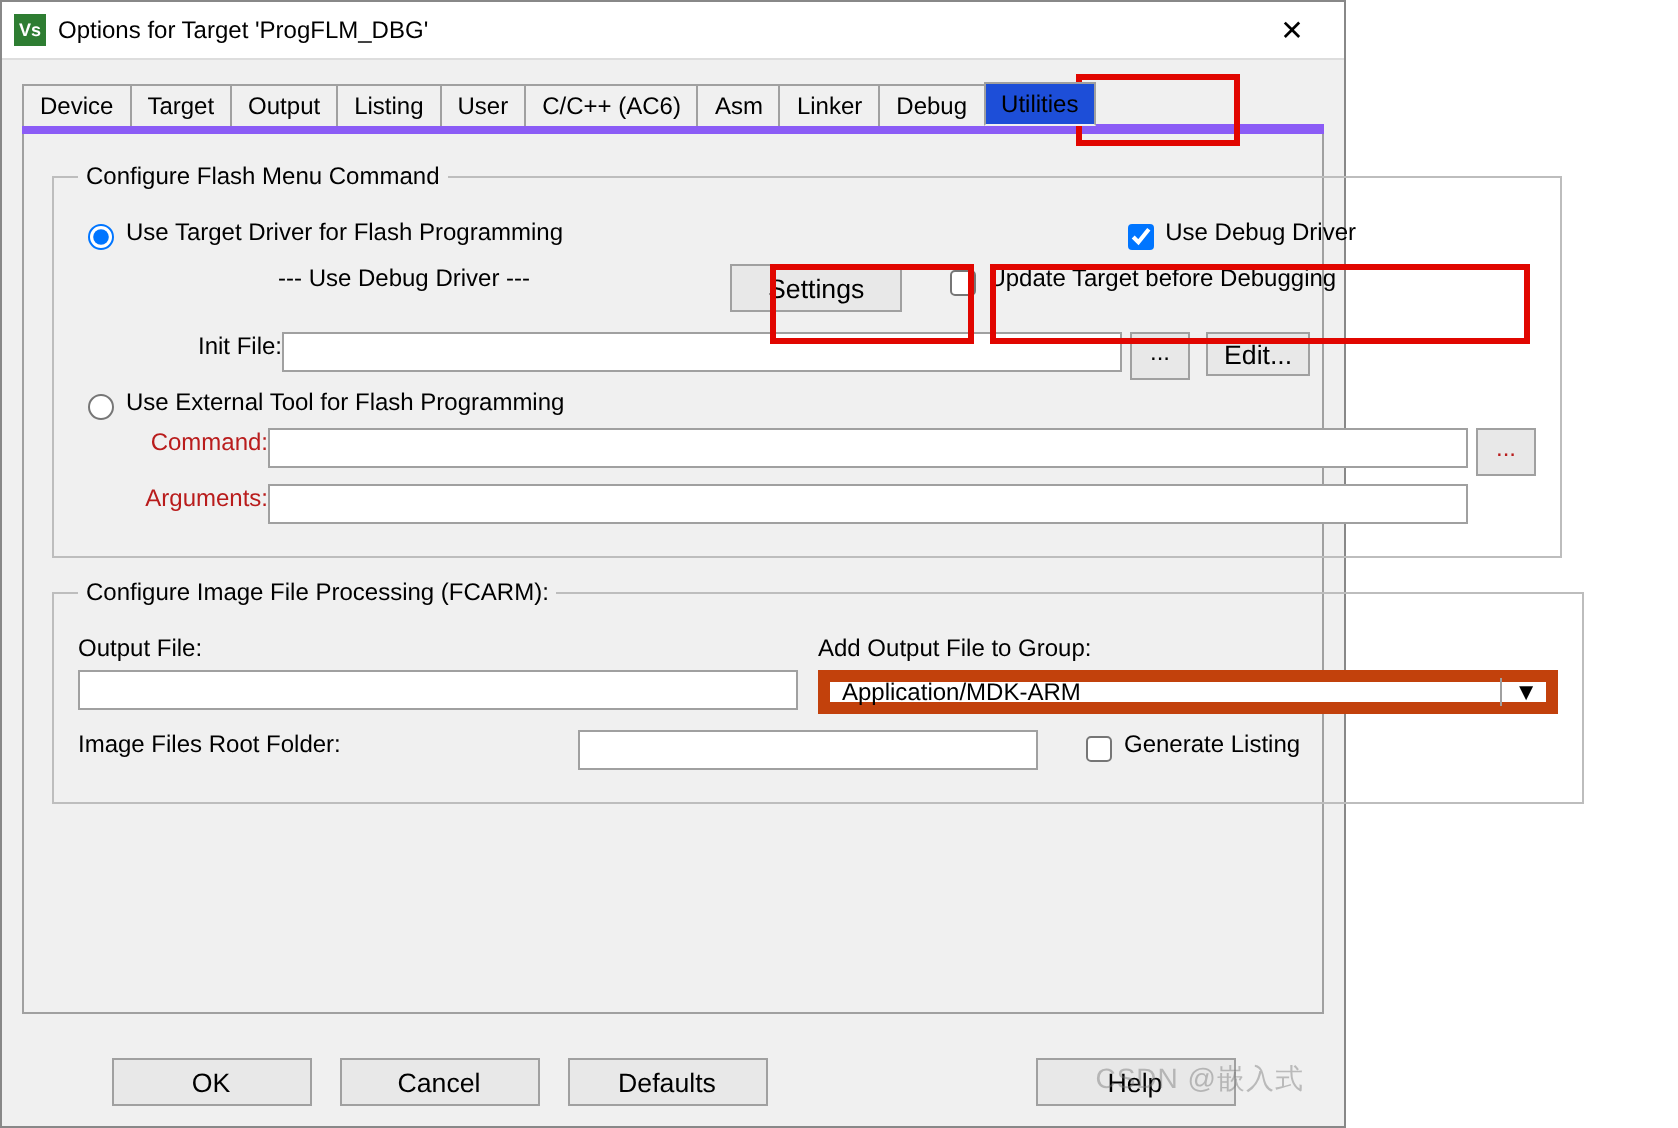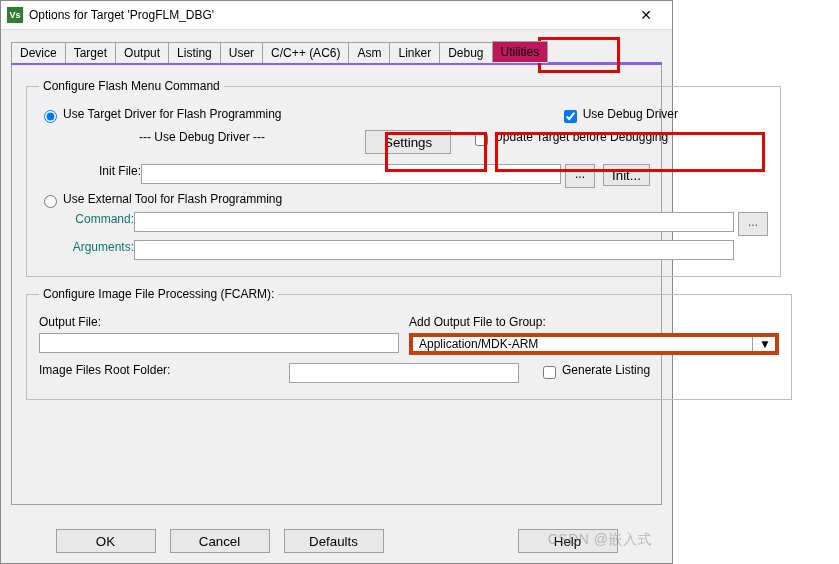--- a/index.html
+++ b/index.html
@@ -2,34 +2,34 @@
 <html><head>
 <meta charset="utf-8">
 <style>
 html,body{margin:0;padding:0;font-family:"Segoe UI",Tahoma,sans-serif;font-size:12px;color:#000;background:#fff}
 .win{width:673px;height:564px;position:relative;background:#f0f0f0;border:1px solid #888;box-sizing:border-box}
 .titlebar{height:28px;background:#fff;display:flex;align-items:center;padding:0 6px;border-bottom:1px solid #ddd}
 .titlebar .icon{width:16px;height:16px;background:#2e7d32;margin-right:6px;display:flex;align-items:center;justify-content:center;color:#fff;font-size:9px;font-weight:bold}
 .titlebar .title{flex:1}
 .titlebar .close{width:40px;text-align:center;font-size:14px}
 .body{padding:8px 10px}
-.tabs{display:flex;border-bottom:3px solid #8b5cf6;height:24px;align-items:flex-end}
+.tabs{display:flex;border-bottom:5px solid #8b5cf6;height:24px;align-items:flex-end}
 .tab{padding:3px 8px;border:1px solid #a0a0a0;border-bottom:none;background:#f0f0f0;margin-right:-1px;position:relative;top:1px;cursor:default}
-.tab.active{background:#be185d;border-bottom:1px solid #f0f0f0;z-index:2}
+.tab.active{background:#1d4ed8;border-bottom:1px solid #f0f0f0;z-index:2}
 .page{border:1px solid #a0a0a0;border-top:none;padding:10px 14px 28px;background:#f0f0f0;height:440px;box-sizing:border-box;position:relative}
 fieldset{border:1px solid #bdbdbd;margin:4px 0 10px;padding:10px 12px 12px}
 legend{padding:0 4px}
 .row{display:flex;align-items:flex-start;margin:4px 0}
 .radio,.check{margin-right:6px}
 input.txt{border:1px solid #a0a0a0;background:#fff;height:20px;padding:1px 3px;box-sizing:border-box}
 .btn{border:1px solid #a0a0a0;background:#e8e8e8;height:24px;padding:0 18px;cursor:default}
 .btn.small{height:22px;padding:0 8px}
 .browse{width:28px;height:22px;border:1px solid #a0a0a0;background:#e8e8e8;text-align:center;line-height:18px;cursor:default}
-.disabled{color:#0f766e}
-.sel{border:4px solid #c2410c;background:#fff;height:22px;display:flex;align-items:center;justify-content:space-between;padding:0 4px 0 6px;box-sizing:border-box}
+.disabled{color:#b91c1c}
+.sel{border:6px solid #c2410c;background:#fff;height:22px;display:flex;align-items:center;justify-content:space-between;padding:0 4px 0 6px;box-sizing:border-box}
 .sel .arrow{border-left:1px solid #a0a0a0;padding-left:6px}
 .footer{position:absolute;left:0;right:0;bottom:0;display:flex;justify-content:center;gap:14px;padding:8px 0 10px}
 .redbox{border:3px solid #e10600;position:absolute;pointer-events:none;box-sizing:border-box}
 .watermark{position:absolute;right:20px;bottom:14px;color:rgba(120,120,120,.45);font-size:14px;letter-spacing:.5px}
 </style>
 </head>
 <body>
 
 <div class="win">
   <div class="titlebar">
@@ -76,21 +76,21 @@
           <span>Update Target before Debugging</span>
         </div>
 
         <div class="row" style="margin-top:10px">
           <div style="width:60px"></div>
           <span class="lbl">Init File:</span>
           <input class="txt" style="width: 420px;" value="">
           <div style="width:4px"></div>
           <div class="browse">...</div>
           <div style="width:8px"></div>
-          <button class="btn small">Init...</button>
+          <button class="btn small">Edit...</button>
         </div>
 
         <div class="row" style="">
           <input type="radio" class="radio" style="">
           <span>Use External Tool for Flash Programming</span>
         </div>
 
         <div class="row">
           <div style="width:30px"></div>
           <span class="lbl disabled" style="width:65px;text-align:right">Command:</span>

